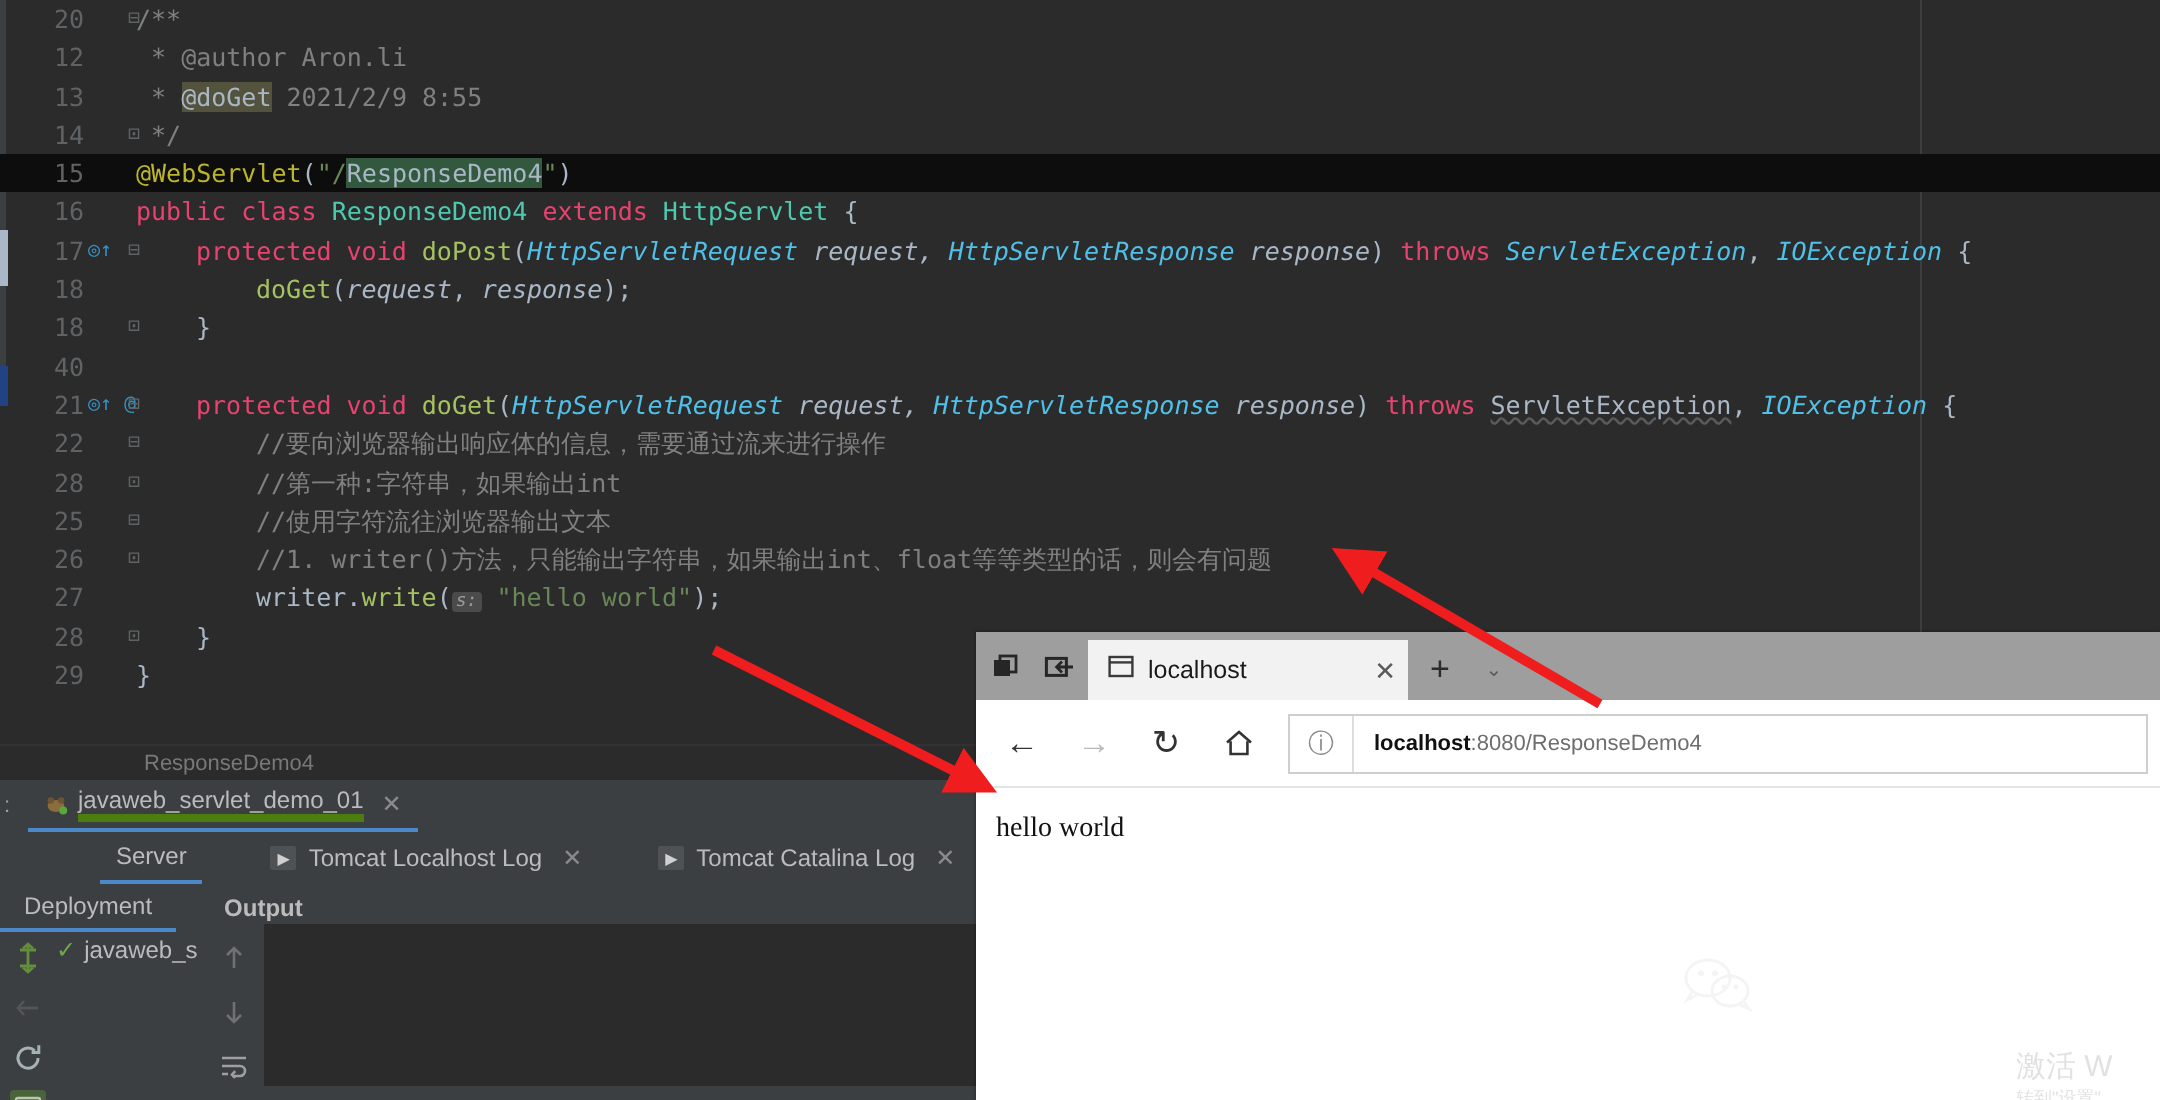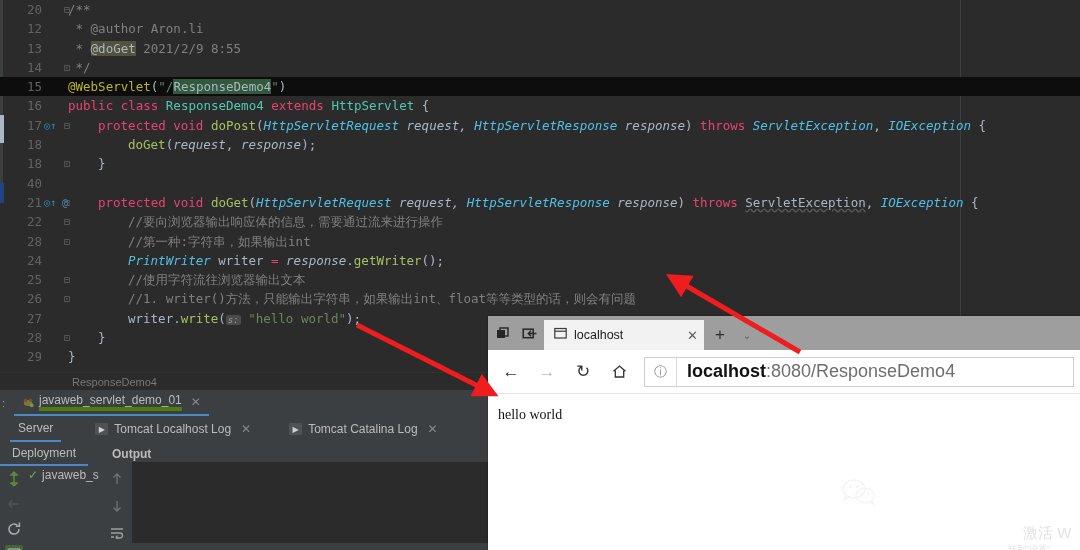--- a/index.html
+++ b/index.html
@@ -100,21 +100,21 @@
     position: relative;
   }
   .bug-icon { width: 12px; height: 12px; position: relative; display:inline-block; }
   .x-close { color: #8a8a8a; font-size: 12px; margin-left: 4px; }
 
   .log-tabs {
     position: absolute; left: 0; top: 416px; width: 490px; height: 26px;
     background: #3c3f41; display: flex; align-items: center;
     font-size: 12px; color: #bbbbbb; gap: 4px; padding-left: 10px;
   }
-  .log-tab { display: flex; align-items: center; gap: 6px; padding: 0 8px; height: 26px; }
+  .log-tab { display: flex; align-items: center; gap: 6px; padding: 0 8px; height: 26px; margin-left: 40px; }
   .log-tab.active { border-bottom: 2px solid #4a88c7; }
   .play-box {
     width: 13px; height: 12px; background: #4e5254; color: #d0d0d0;
     font-size: 8px; display: flex; align-items: center; justify-content: center;
     border-radius: 1px;
   }
 
   .sub-tabs {
     position: absolute; left: 0; top: 442px; width: 490px; height: 24px;
     background: #3c3f41; display: flex; align-items: flex-start;
@@ -199,21 +199,21 @@
     flex: 1; height: 30px; margin-left: 6px;
     border: 1px solid #cfcfcf; background: #fff;
     display: flex; align-items: center;
   }
   .url-info {
     width: 32px; height: 28px; display: flex; align-items: center; justify-content: center;
     color: #8b8b8b; font-size: 13px;
     border-right: 1px solid #dcdcdc;
   }
   .url-text {
-    padding-left: 10px; font-size: 18px; color: #6e6e6e;
+    padding-left: 10px; font-size: 11px; color: #6e6e6e;
     font-family: "Liberation Sans", sans-serif;
   }
   .url-host { color: #111; font-weight: bold; }
   .br-content {
     position: absolute; left: 0; top: 79px; width: 592px; height: 155px;
     background: #ffffff; padding: 12px 10px;
   }
   .br-body-text { font-size: 14px; color: #111; font-family: "Liberation Serif", serif; }
   .br-left-accent { position:absolute; left:0; top:79px; width:2px; height:6px; background:#d35b3a; }
 
@@ -229,21 +229,21 @@
   .wm-text {
     font-family: "Liberation Serif", serif;
     font-size: 23px; font-style: italic;
     color: transparent;
     -webkit-text-stroke: 1px rgba(255,255,255,.85);
     text-shadow: 0 0 1px rgba(255,255,255,.5);
     letter-spacing: 2px;
   }
   .wm-activate {
     position: absolute; left: 1008px; top: 524px;
-    color: #d8d8d8; font-size: 15px; white-space: nowrap; opacity:.75;margin-left:15px;
+    color: #d8d8d8; font-size: 15px; white-space: nowrap; opacity:.75;
   }
   .wm-activate2 {
     position: absolute; left: 1008px; top: 543px;
     color: #d0d0d0; font-size: 9px; white-space: nowrap; opacity:.6;
   }
 </style>
 </head>
 <body>
 
 <div id="root">
@@ -263,21 +263,20 @@
           <div class="line-row"><span class="lnum">14</span><span class="marks"></span><span class="fold">⊡</span><span class="code" style="padding-left: 0px;"><span class="cmt"> */</span></span></div>
           <div class="line-row cur2"><span class="lnum">15</span><span class="marks"></span><span class="fold"></span><span class="code" style="padding-left: 0px;"><span class="anno">@WebServlet</span><span>(</span><span class="str">"/</span><span class="hl-search">ResponseDemo4</span><span class="str">"</span><span>)</span></span></div>
           <div class="line-row"><span class="lnum">16</span><span class="marks"></span><span class="fold"></span><span class="code" style="padding-left: 0px;"><span class="kw2">public class </span><span class="cls">ResponseDemo4</span><span class="kw2"> extends </span><span class="cls">HttpServlet</span><span> {</span></span></div>
           <div class="line-row"><span class="lnum">17</span><span class="marks" style="color: rgb(53, 146, 196);">◎↑</span><span class="fold">⊟</span><span class="code" style="padding-left: 30px;"><span class="kw2">protected void </span><span class="fn2">doPost</span><span>(</span><span class="typ">HttpServletRequest</span><span class="it"> request, </span><span class="typ">HttpServletResponse</span><span class="it"> response</span><span>)</span><span class="kw2"> throws </span><span class="typ">ServletException</span><span>, </span><span class="typ">IOException</span><span> {</span></span></div>
           <div class="line-row"><span class="lnum">18</span><span class="marks"></span><span class="fold"></span><span class="code" style="padding-left: 60px;"><span class="fn2">doGet</span><span>(</span><span class="it">request</span><span>, </span><span class="it">response</span><span>);</span></span></div>
           <div class="line-row"><span class="lnum">18</span><span class="marks"></span><span class="fold">⊡</span><span class="code" style="padding-left: 30px;"><span>}</span></span></div>
           <div class="line-row"><span class="lnum">40</span><span class="marks"></span><span class="fold"></span><span class="code" style="padding-left: 0px;"></span></div>
           <div class="line-row"><span class="lnum">21</span><span class="marks" style="color: rgb(53, 146, 196);">◎↑ @</span><span class="fold">⊟</span><span class="code" style="padding-left: 30px;"><span class="kw2">protected void </span><span class="fn2">doGet</span><span>(</span><span class="typ">HttpServletRequest</span><span class="it"> request, </span><span class="typ">HttpServletResponse</span><span class="it"> response</span><span>)</span><span class="kw2"> throws </span><span class="sq-under">ServletException</span><span>, </span><span class="typ">IOException</span><span> {</span></span></div>
           <div class="line-row"><span class="lnum">22</span><span class="marks"></span><span class="fold">⊟</span><span class="code" style="padding-left: 60px;"><span class="cmt">//要向浏览器输出响应体的信息，需要通过流来进行操作</span></span></div>
           <div class="line-row"><span class="lnum">28</span><span class="marks"></span><span class="fold">⊡</span><span class="code" style="padding-left: 60px;"><span class="cmt">//第一种:字符串，如果输出int</span></span></div>
-          <div class="line-row"><span class="lnum">24</span><span class="marks"></span><span class="fold"></span><span class="code" style="padding-left: 60px;"><span class="typ">PrintWriter</span><span> writer </span><span class="kw2">= </span><span class="it">response</span><span>.</span><span class="fn2">getWriter</span><span>();</span></span></div>
           <div class="line-row"><span class="lnum">25</span><span class="marks"></span><span class="fold">⊟</span><span class="code" style="padding-left: 60px;"><span class="cmt">//使用字符流往浏览器输出文本</span></span></div>
           <div class="line-row"><span class="lnum">26</span><span class="marks"></span><span class="fold">⊡</span><span class="code" style="padding-left: 60px;"><span class="cmt">//1. writer()方法，只能输出字符串，如果输出int、float等等类型的话，则会有问题</span></span></div>
           <div class="line-row"><span class="lnum">27</span><span class="marks"></span><span class="fold"></span><span class="code" style="padding-left: 60px;"><span>writer</span><span>.</span><span class="fn2">write</span><span>(</span><span class="param-hint">s:</span><span> </span><span class="str">"hello world"</span><span>);</span></span></div>
           <div class="line-row"><span class="lnum">28</span><span class="marks"></span><span class="fold">⊡</span><span class="code" style="padding-left: 30px;"><span>}</span></span></div>
           <div class="line-row"><span class="lnum">29</span><span class="marks"></span><span class="fold"></span><span class="code" style="padding-left: 0px;"><span>}</span></span></div>
         </div>
     </div>
 
     <div class="breadcrumb">
       <span>ResponseDemo4</span>

